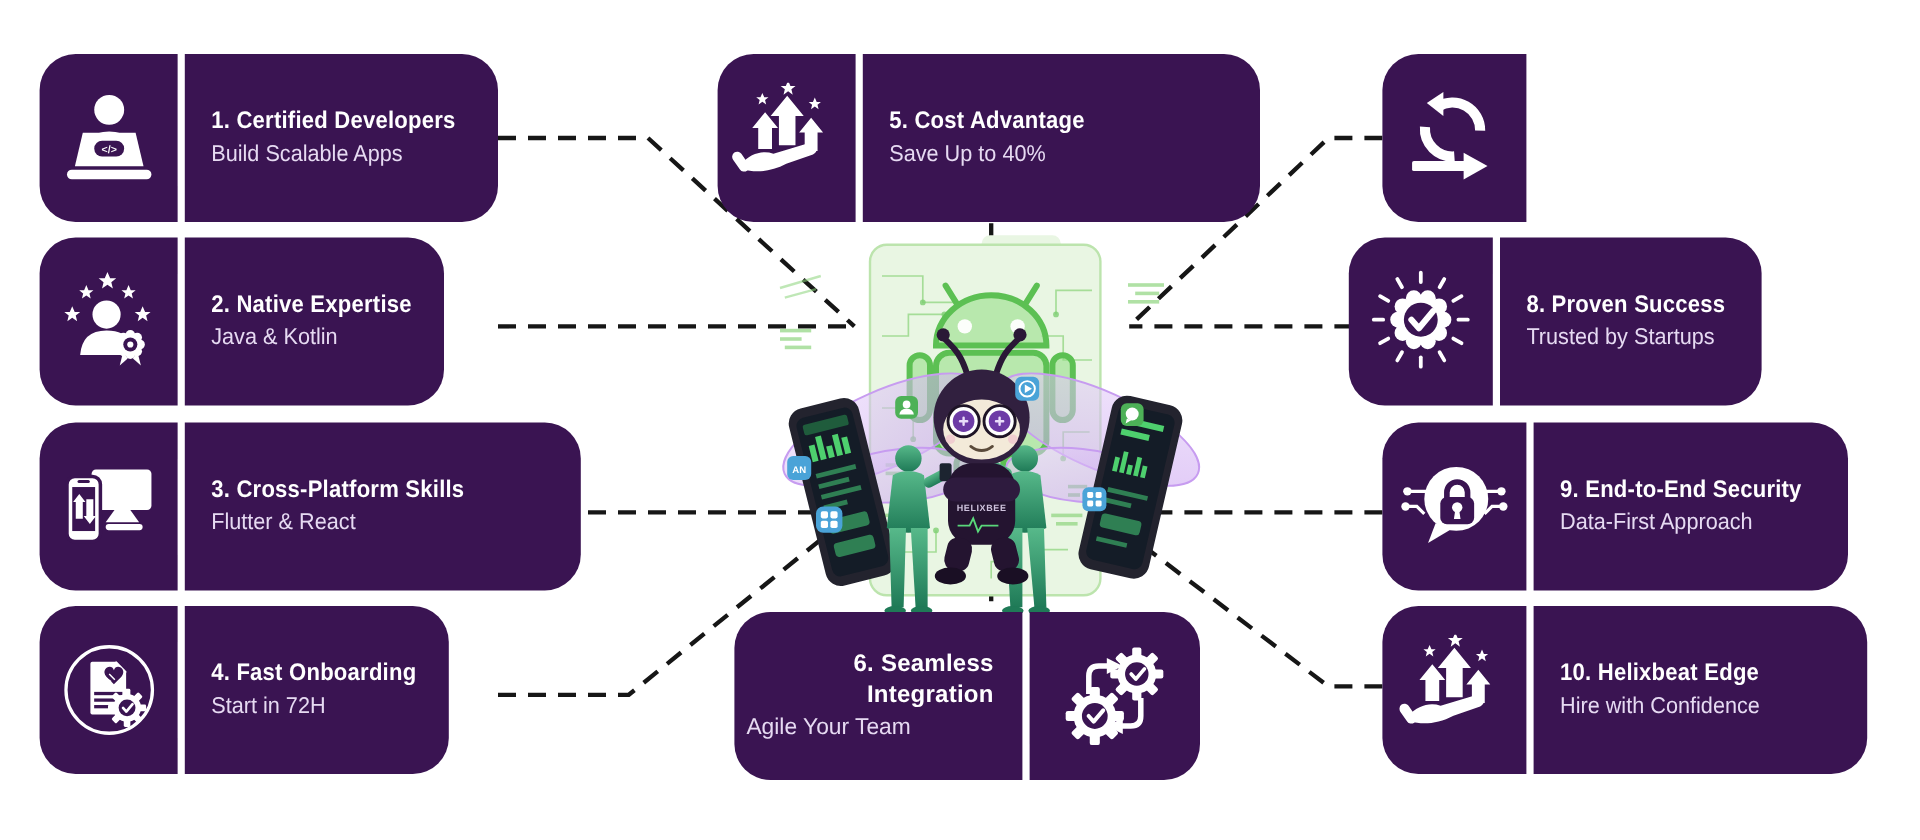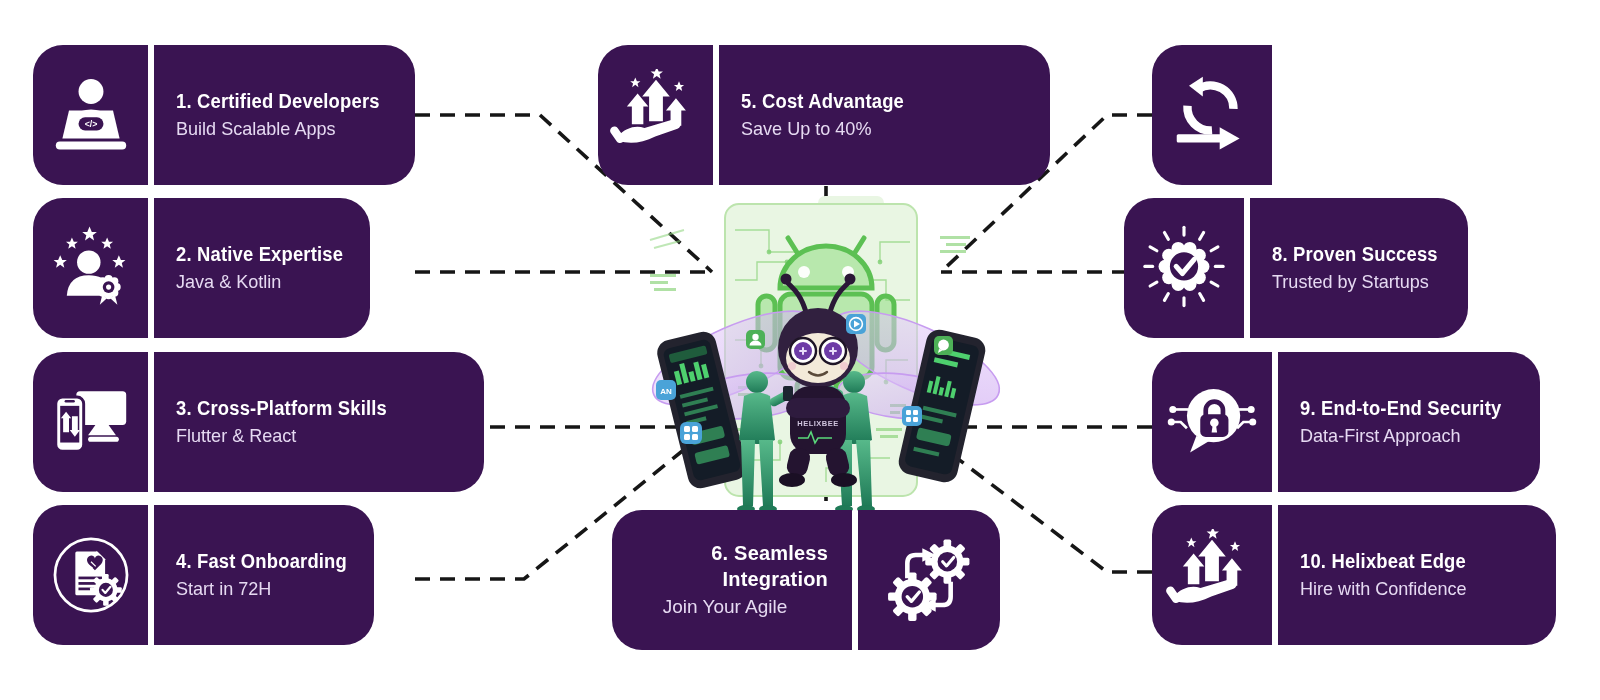--- a/index.html
+++ b/index.html
@@ -35,21 +35,21 @@
   .c4{left:33px;top:505px;width:318px}
   .c5{left:598px;top:45px;width:452px}
   .c6{left:612px;top:510px;width:388px}
   .c7{left:1152px;top:45px;width:388px}
   .c8{left:1124px;top:198px;width:344px}
   .c9{left:1152px;top:352px;width:388px}
   .c10{left:1152px;top:505px;width:404px}
 
   
   .c6 .text-box{border-radius:30px 0 0 30px;margin-left:0;margin-right:6px;
-    align-items:center;text-align:right;padding-right:24px;padding-left:10px}
+    align-items:flex-start;text-align:right;padding-right:24px;padding-left:10px}
   .c6 .icon-box{border-radius:0 30px 30px 0;width:142px}
   .c6 .card-title{white-space:normal;transform:scaleX(1);transform-origin:right center}
   .c6 .card-subtitle{transform:scaleX(1);transform-origin:right center}
 
   .defs-holder{position:absolute;width:0;height:0;overflow:hidden}
 </style>
 </head>
 <body>
 
 <svg class="defs-holder" aria-hidden="true">
@@ -399,21 +399,21 @@
   </div>
   <div class="text-box">
     <div class="card-title">5. Cost Advantage</div>
     <div class="card-subtitle">Save Up to 40%</div>
   </div>
 </div>
 
 <div class="card c6">
   <div class="text-box">
     <div class="card-title">6. Seamless Integration</div>
-    <div class="card-subtitle">Join Your Agile</div>
+    <div class="card-subtitle">Agile Your Team</div>
   </div>
   <div class="icon-box">
     <svg width="100" height="100" viewBox="0 0 120 120">
       <path d="M34,58 V40 Q34,30 44,30 H54" stroke="#fff" stroke-width="5.5" fill="none"></path>
       <polygon points="52,22 68,30 52,38" fill="#fff"></polygon>
       <path d="M86,62 V80 Q86,90 76,90 H66" stroke="#fff" stroke-width="5.5" fill="none"></path>
       <polygon points="68,82 52,90 68,98" fill="#fff"></polygon>
       <use href="#gear-check" transform="translate(82,38) scale(1.02)"></use>
       <use href="#gear-check" transform="translate(40,80) scale(1.12)"></use>
     </svg>

